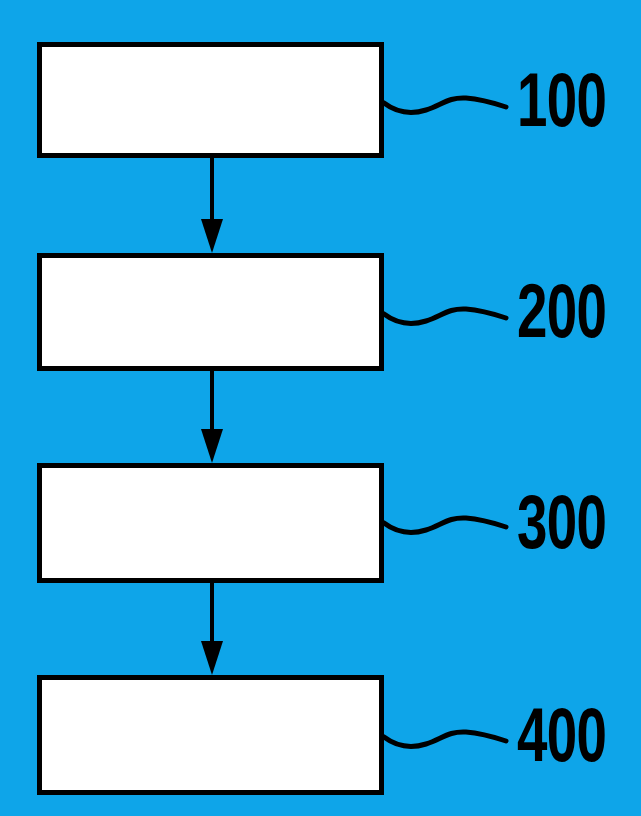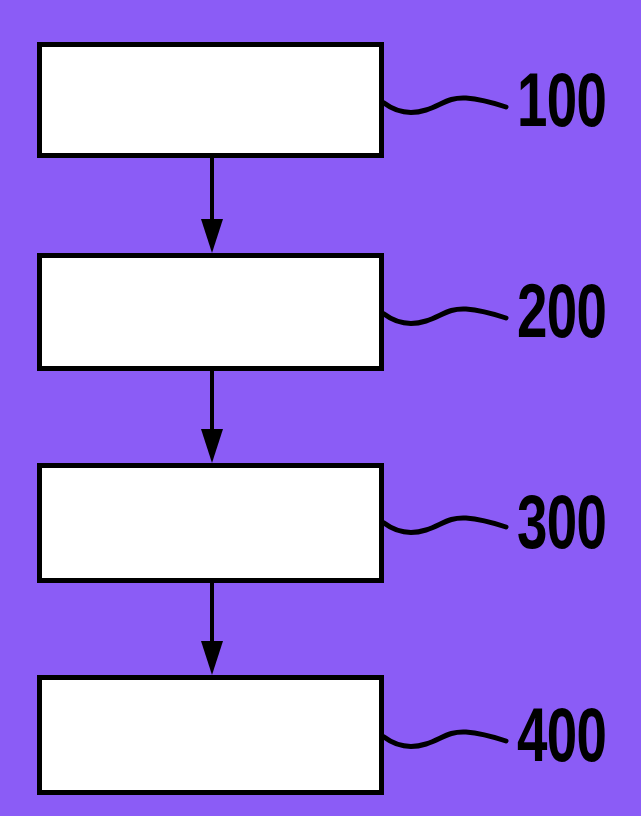--- a/index.html
+++ b/index.html
@@ -4,21 +4,21 @@
 <style>
   html, body {
     margin: 0;
     padding: 0;
     background: #ffffff;
   }
   #figure-canvas {
     position: relative;
     width: 641px;
     height: 816px;
-    background: #8b5cf6;
+    background: #0ea5e9;
     overflow: hidden;
     font-family: "Liberation Sans", sans-serif;
   }
   .process-box {
     position: absolute;
     left: 37px;
     width: 337px;
     border: 5px solid #000000;
     background: #ffffff;
     box-sizing: content-box;

